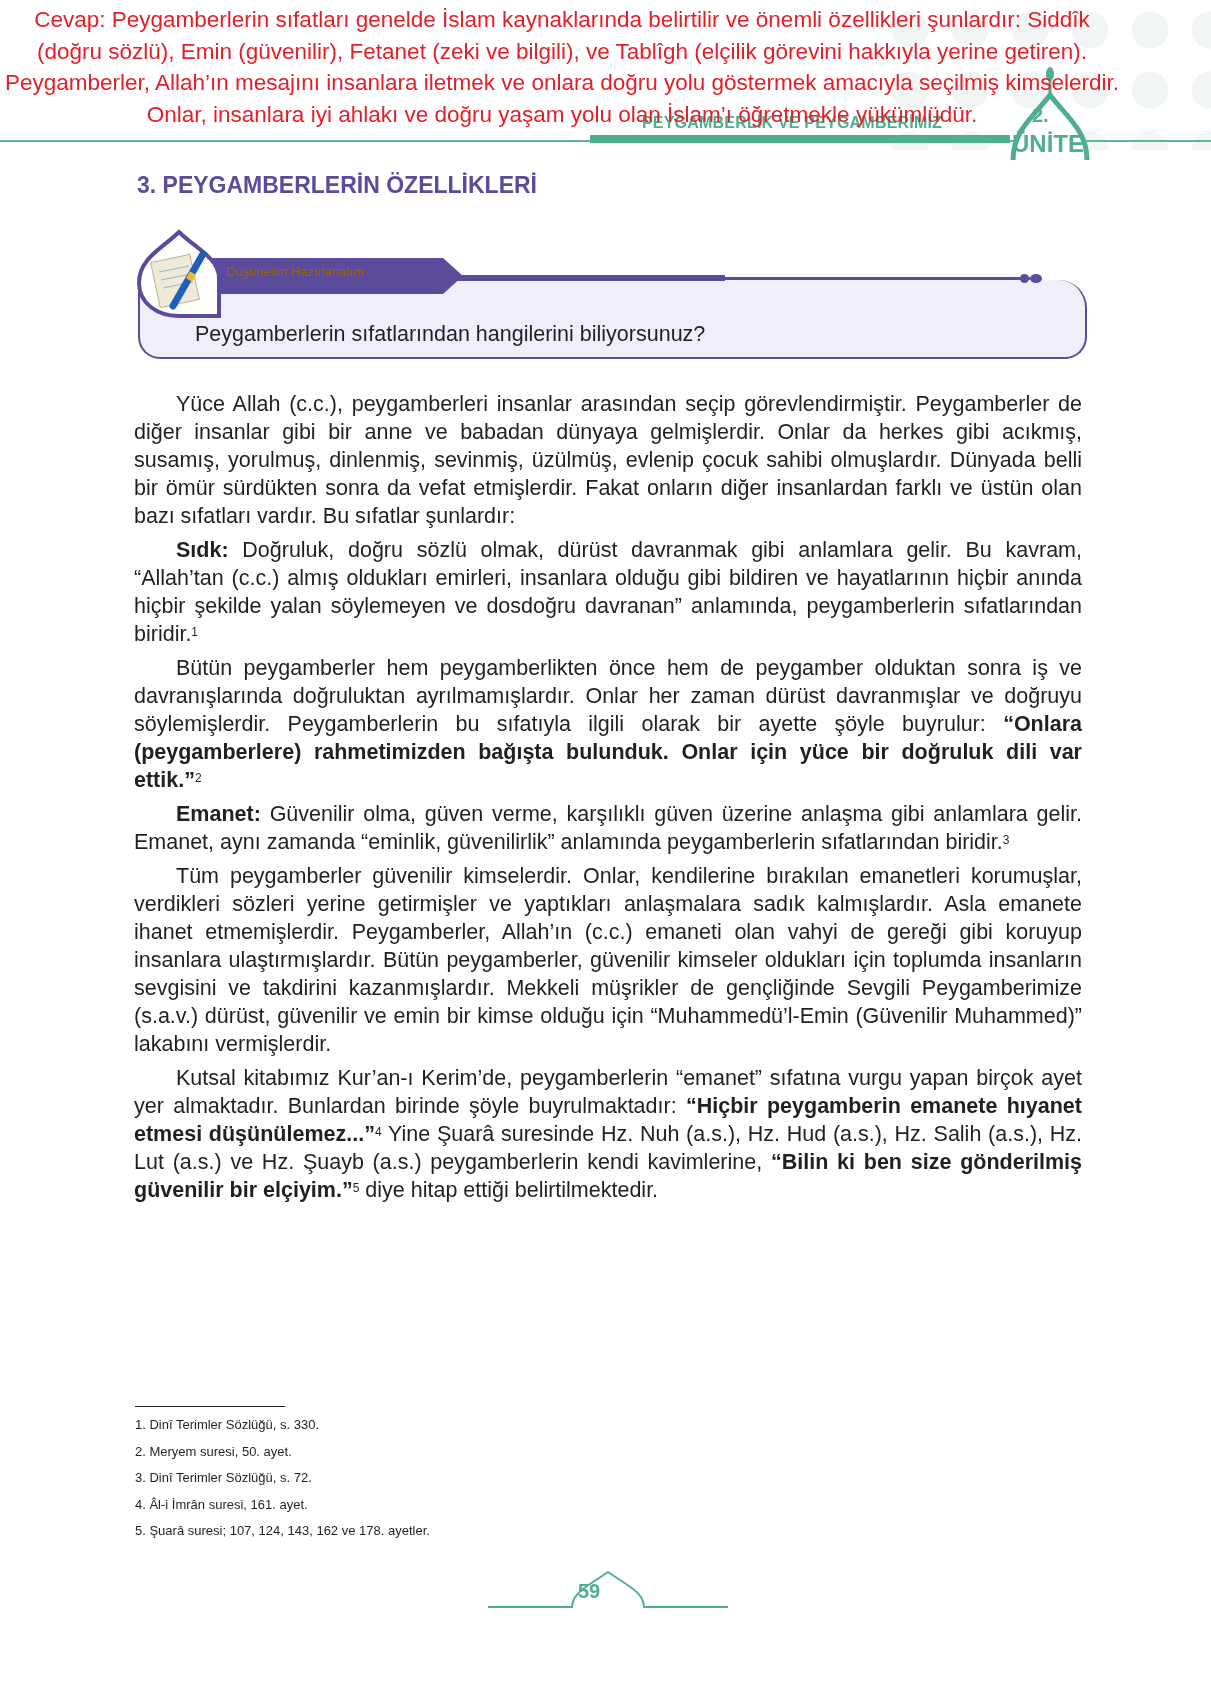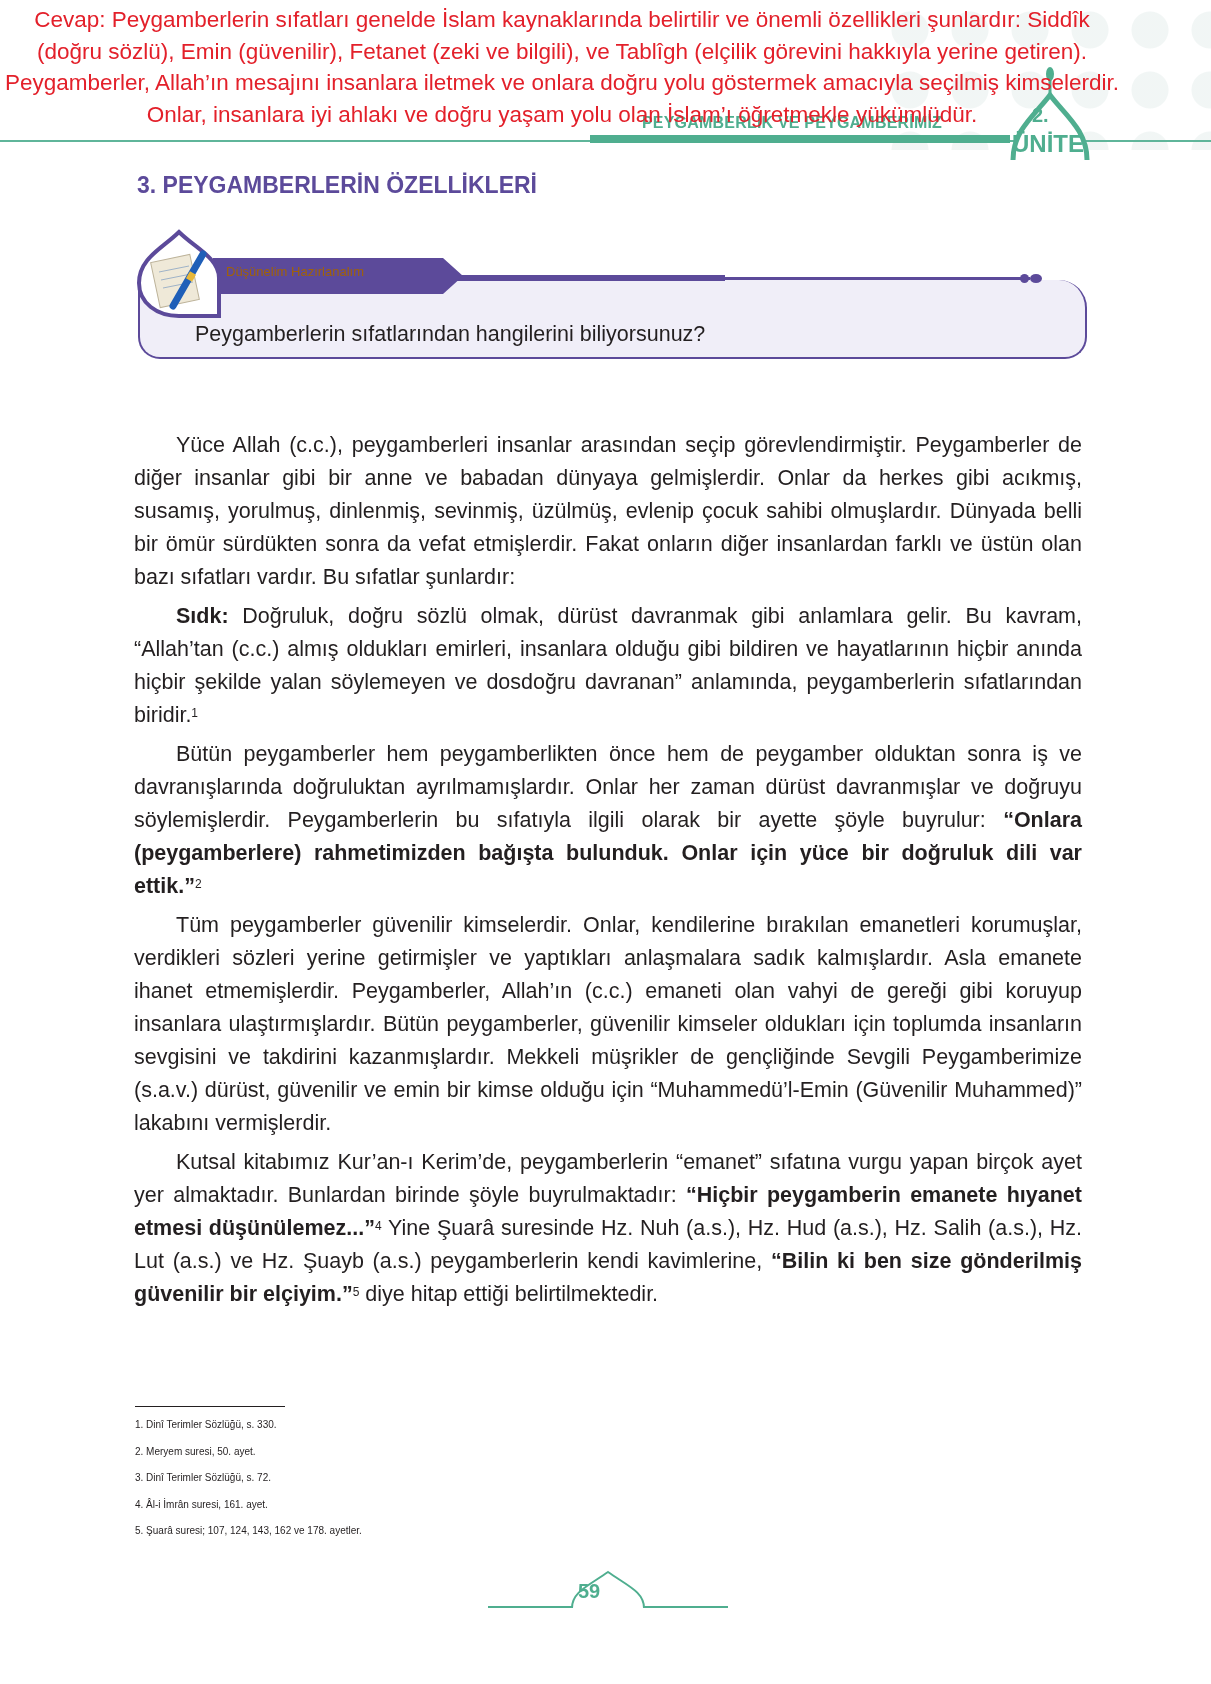--- a/index.html
+++ b/index.html
@@ -25,28 +25,28 @@
   .think-box { left:138px; top:280px; width:945px; height:77px; background:#f0eef8; border:2px solid #5c4a9a; border-top:none; border-radius:0 28px 22px 22px; }
   .think-topline { left:440px; top:277px; width:590px; height:3px; background:#5c4a9a; }
   .think-topline-thick { left:440px; top:275px; width:285px; height:6px; background:#5c4a9a; }
   .think-banner { left:213px; top:258px; height:36px; width:250px; background:#5c4a9a; clip-path:polygon(0 0, 92% 0, 100% 50%, 92% 100%, 0 100%); }
   .think-banner-text { left:226px; top:264px; font-size:13px; font-weight:normal; color:#a16207; }
   .think-icon { left:133px; top:228px; width:92px; height:90px; }
   .think-question { left:195px; top:322px; font-size:21.5px; color:#231f20; }
   .dot { width:9px; height:9px; border-radius:50%; background:#5c4a9a; }
 
   
-  .body { left:134px; top:390px; width:948px; font-size:21.5px; line-height:33px; text-align:justify;margin-top:39px; }
+  .body { left:134px; top:390px; width:948px; font-size:21.5px; line-height:28px; text-align:justify; }
   .body p { margin:0 0 6px 0; text-indent:42px; }
   .body b { font-weight:bold; }
   .body sup { font-size:12px; vertical-align:top; position:relative; top:-2px; }
 
   
   .fn-rule { left:135px; top:1406px; width:150px; height:1px; background:#231f20; }
-  .footnotes { left:135px; top:1412px; font-size:10px; line-height:26.5px; color:#231f20; }
+  .footnotes { left:135px; top:1412px; font-size:13px; line-height:26.5px; color:#231f20; }
   .footnotes div { margin:0; }
 
   
   .pg-line-l { left:488px; top:1606px; width:84px; height:2px; background:#4fae8f; }
   .pg-line-r { left:644px; top:1606px; width:84px; height:2px; background:#4fae8f; }
   .pg-dome { left:566px; top:1568px; width:84px; height:42px; }
   .pg-num { left:578px; top:1580px; font-size:20px; font-weight:bold; color:#4fae8f; }
 </style>
 </head>
 <body>
@@ -82,20 +82,21 @@
   <line x1="30" y1="60" x2="60" y2="54" stroke="#9fb3c8" stroke-width="1"></line>
   <line x1="40" y1="78" x2="70" y2="26" stroke="#1f5fb8" stroke-width="7" stroke-linecap="round"></line>
   <line x1="56" y1="52" x2="60" y2="45" stroke="#e8b83a" stroke-width="7"></line>
 </svg>
 <div class="abs think-question">Peygamberlerin sıfatlarından hangilerini biliyorsunuz?</div>
 
 <div class="abs body">
   <p><span>Yüce Allah (c.c.), peygamberleri insanlar arasından seçip görevlendirmiştir. Peygamberler de diğer insanlar gibi bir anne ve babadan dünyaya gelmişlerdir. Onlar da herkes gibi acıkmış, susamış, yorulmuş, dinlenmiş, sevinmiş, üzülmüş, evlenip çocuk sahibi olmuşlardır. Dünyada belli bir ömür sürdükten sonra da vefat etmişlerdir. Fakat onların diğer insanlardan farklı ve üstün olan bazı sıfatları vardır. Bu sıfatlar şunlardır:</span></p>
   <p><b>Sıdk:</b><span> Doğruluk, doğru sözlü olmak, dürüst davranmak gibi anlamlara gelir. Bu kavram, “Allah’tan (c.c.) almış oldukları emirleri, insanlara olduğu gibi bildiren ve hayatlarının hiçbir anında hiçbir şekilde yalan söylemeyen ve dosdoğru davranan” anlamında, peygamberlerin sıfatlarından biridir.</span><sup>1</sup></p>
   <p><span>Bütün peygamberler hem peygamberlikten önce hem de peygamber olduktan sonra iş ve davranışlarında doğruluktan ayrılmamışlardır. Onlar her zaman dürüst davranmışlar ve doğruyu söylemişlerdir. Peygamberlerin bu sıfatıyla ilgili olarak bir ayette şöyle buyrulur: </span><b>“Onlara (peygamberlere) rahmetimizden bağışta bulunduk. Onlar için yüce bir doğruluk dili var ettik.”</b><sup>2</sup></p>
+  <p><b>Emanet:</b><span> Güvenilir olma, güven verme, karşılıklı güven üzerine anlaşma gibi anlamlara gelir. Emanet, aynı zamanda “eminlik, güvenilirlik” anlamında peygamberlerin sıfatlarından biridir.</span><sup>3</sup></p>
   <p><span>Tüm peygamberler güvenilir kimselerdir. Onlar, kendilerine bırakılan emanetleri korumuşlar, verdikleri sözleri yerine getirmişler ve yaptıkları anlaşmalara sadık kalmışlardır. Asla emanete ihanet etmemişlerdir. Peygamberler, Allah’ın (c.c.) emaneti olan vahyi de gereği gibi koruyup insanlara ulaştırmışlardır. Bütün peygamberler, güvenilir kimseler oldukları için toplumda insanların sevgisini ve takdirini kazanmışlardır. Mekkeli müşrikler de gençliğinde Sevgili Peygamberimize (s.a.v.) dürüst, güvenilir ve emin bir kimse olduğu için “Muhammedü’l-Emin (Güvenilir Muhammed)” lakabını vermişlerdir.</span></p>
   <p><span>Kutsal kitabımız Kur’an-ı Kerim’de, peygamberlerin “emanet” sıfatına vurgu yapan birçok ayet yer almaktadır. Bunlardan birinde şöyle buyrulmaktadır: </span><b>“Hiçbir peygamberin emanete hıyanet etmesi düşünülemez...”</b><sup>4</sup><span> Yine Şuarâ suresinde Hz. Nuh (a.s.), Hz. Hud (a.s.), Hz. Salih (a.s.), Hz. Lut (a.s.) ve Hz. Şuayb (a.s.) peygamberlerin kendi kavimlerine, </span><b>“Bilin ki ben size gönderilmiş güvenilir bir elçiyim.”</b><sup>5</sup><span> diye hitap ettiği belirtilmektedir.</span></p>
 </div>
 
 <div class="abs fn-rule"></div>
 <div class="abs footnotes">
   <div>1. Dinî Terimler Sözlüğü, s. 330.</div>
   <div>2. Meryem suresi, 50. ayet.</div>
   <div>3. Dinî Terimler Sözlüğü, s. 72.</div>
   <div>4. Âl-i İmrân suresi, 161. ayet.</div>

